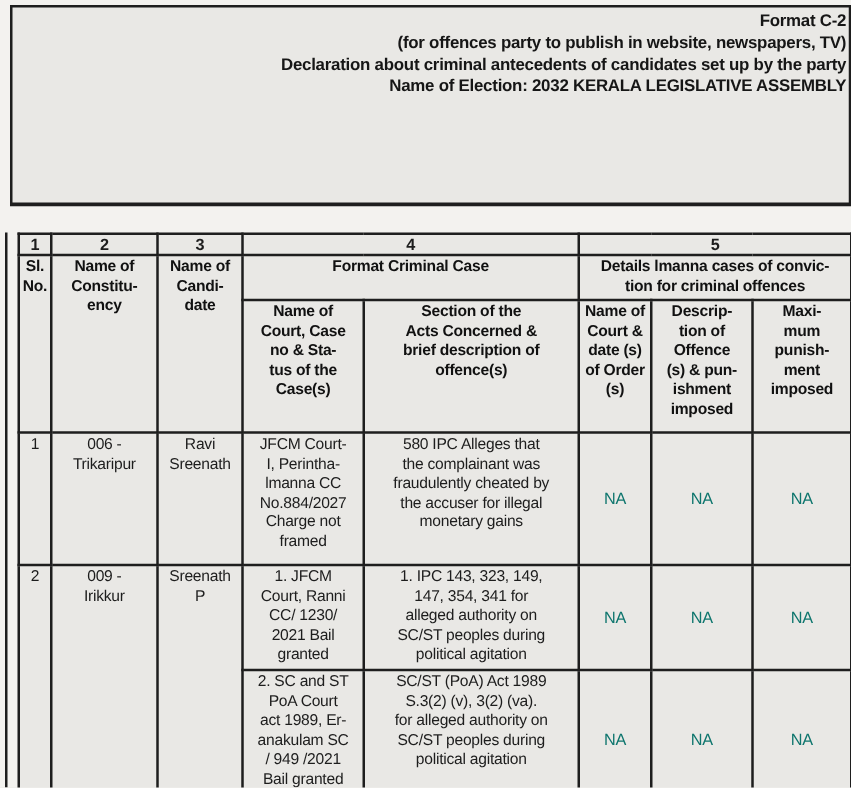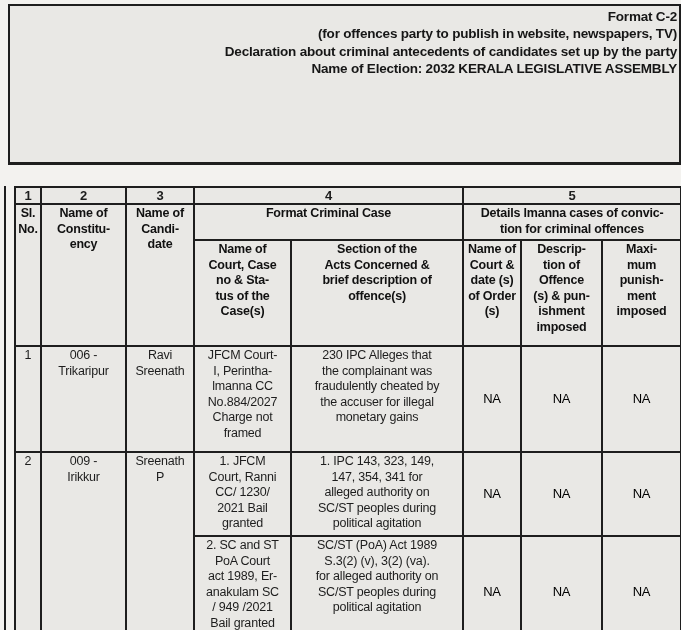--- a/index.html
+++ b/index.html
@@ -81,21 +81,21 @@
   }
   table.decl td.num {
     font-weight: bold;
     font-size: 13px;
     padding: 0;
     line-height: 15px;
   }
   table.decl td.na {
     vertical-align: middle;
     font-size: 13px;
-    color: #000000;
+    color: #0f766e;
   }
 </style>
 </head>
 <body>
 
 <div class="page">
 
   <div class="header-box">
     <div class="hline bold right">Format C-2</div>
     <div class="hline bold right">(for offences party to publish in website, newspapers, TV)</div>
@@ -171,21 +171,21 @@
           <td>006 -
 Trikaripur</td>
           <td>Ravi
 Sreenath</td>
           <td>JFCM Court-
 I, Perintha-
 lmanna CC
 No.884/2027
 Charge not
 framed</td>
-          <td>230 IPC Alleges that
+          <td>580 IPC Alleges that
 the complainant was
 fraudulently cheated by
 the accuser for illegal
 monetary gains</td>
           <td class="na">NA</td>
           <td class="na">NA</td>
           <td class="na">NA</td>
         </tr>
 
         <tr style="height:84px">

